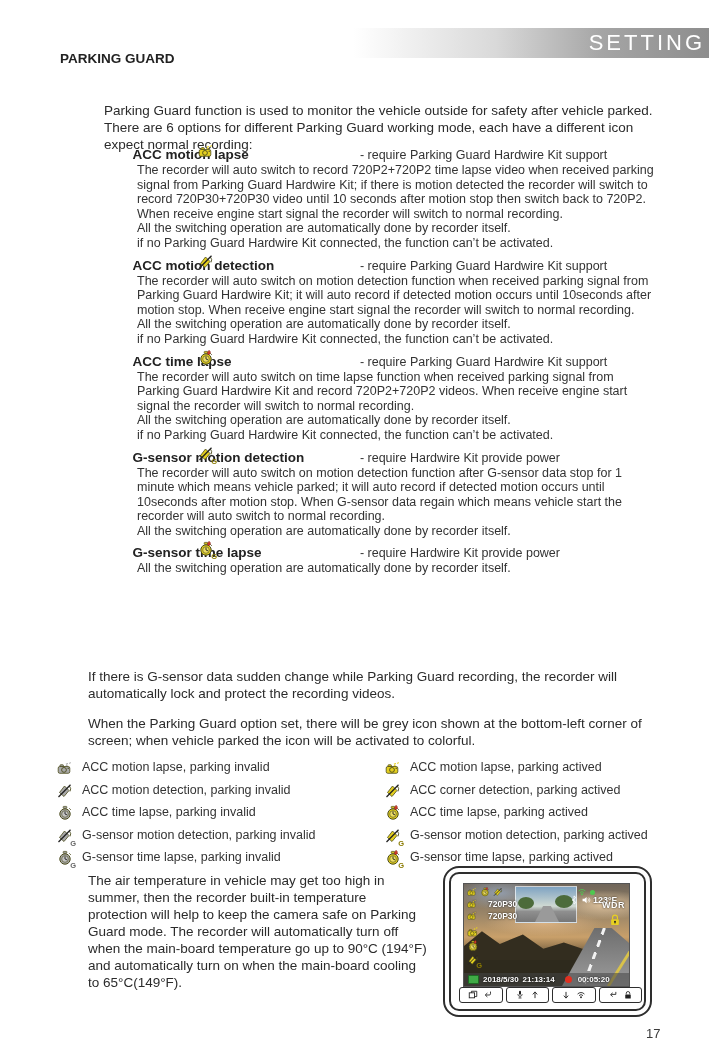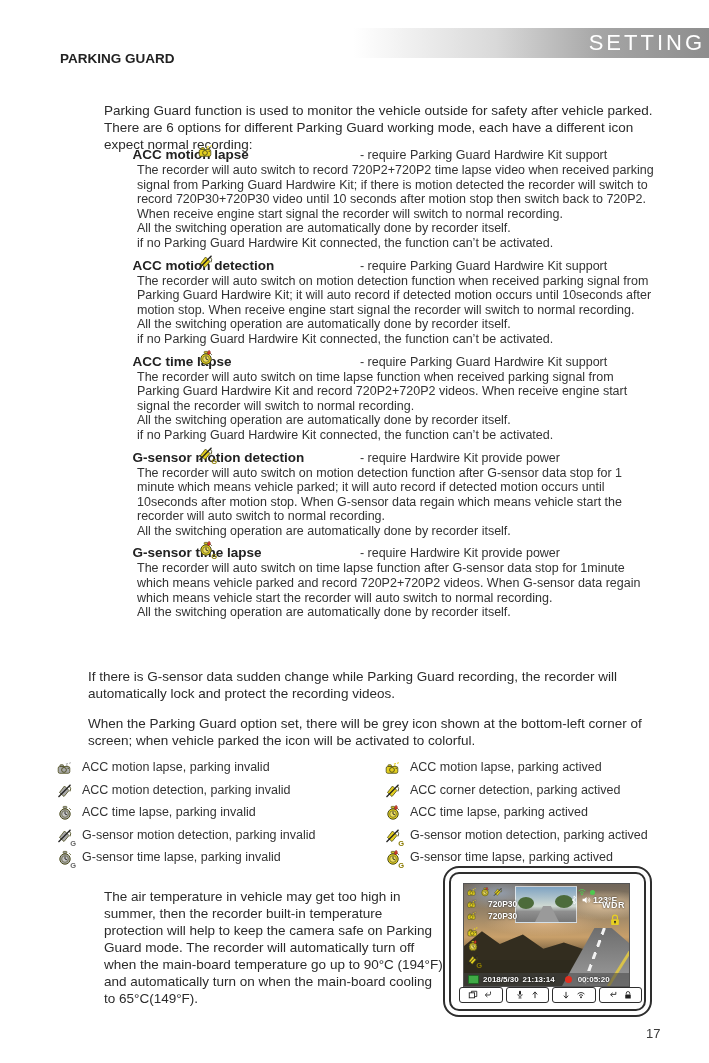--- a/index.html
+++ b/index.html
@@ -35,21 +35,21 @@
   .lrow{display:flex;align-items:flex-start;height:22.5px;gap:9px;font-size:12.5px;color:#333;}
   
   .ic{position:relative;display:inline-block;width:16px;height:16px;flex:0 0 16px;}
   .ic svg{width:100%;height:100%;display:block;}
   .ic .g{position:absolute;right:-3px;bottom:-3px;font-size:7.5px;font-weight:bold;line-height:7px;}
   .yellow{color:#e4cf1f;} .yellow .g{color:#8a7a00;}
   .grey{color:#a9a9a9;} .grey .g{color:#666;}
   .s10{width:10px;height:10px;flex:0 0 10px;}
   .s12{width:12px;height:12px;flex:0 0 12px;}
   
-  .temp-para{position:absolute;left:88px;top:872px;width:340px;font-size:13.5px;line-height:17px;margin:16px;}
+  .temp-para{position:absolute;left:88px;top:872px;width:340px;font-size:13.5px;line-height:17px;margin:0;}
   .page-num{position:absolute;left:646px;top:1026px;font-size:13px;color:#3a3a3a;}
   
   .device{position:absolute;left:443px;top:866px;width:209px;height:151px;
     border:2px solid #2e2e2e;border-radius:16px;box-sizing:border-box;padding:4px;background:#fff;}
   .dev-inner{border:2px solid #2e2e2e;border-radius:10px;height:100%;box-sizing:border-box;position:relative;background:#fff;}
   .screen{position:absolute;left:12px;top:9px;width:165px;height:102px;border:1px solid #555;overflow:hidden;
     background:linear-gradient(180deg,#70665a 0%,#9b8668 30%,#c9a06a 52%,#a08055 60%,#5c5038 70%,#454033 100%);}
   .cloud{position:absolute;border-radius:50%;}
   .c1{left:-10px;top:-8px;width:90px;height:34px;background:radial-gradient(ellipse,rgba(150,165,185,0.85),rgba(150,165,185,0) 70%);}
   .c2{left:90px;top:6px;width:100px;height:30px;background:radial-gradient(ellipse,rgba(240,210,170,0.8),rgba(240,210,170,0) 70%);}
@@ -243,21 +243,20 @@
 
   <div class="section">
     <div class="sec-head">
       <span class="sec-icon ic yellow"><svg>
             <use href="#sym-clock-f"></use>
           </svg><b class="g">G</b></span>
       <span class="sec-title">G-sensor time lapse</span>
       <span class="sec-req">- require Hardwire Kit provide power</span>
     </div>
     <div class="sec-body">
-      <p>The recorder will auto switch on time lapse function after G-sensor data stop for 1minute which means vehicle parked and record 720P2+720P2 videos. When G-sensor data regain which means vehicle start the recorder will auto switch to normal recording.</p>
       <p>All the switching operation are automatically done by recorder itself.</p>
     </div>
   </div>
 
 </div>
 
 <div class="notes">
   <p>If there is G-sensor data sudden change while Parking Guard recording, the recorder will automatically lock and protect the recording videos.</p>
   <p>When the Parking Guard option set, there will be grey icon shown at the bottom-left corner of screen; when vehicle parked the icon will be activated to colorful.</p>
 </div>

